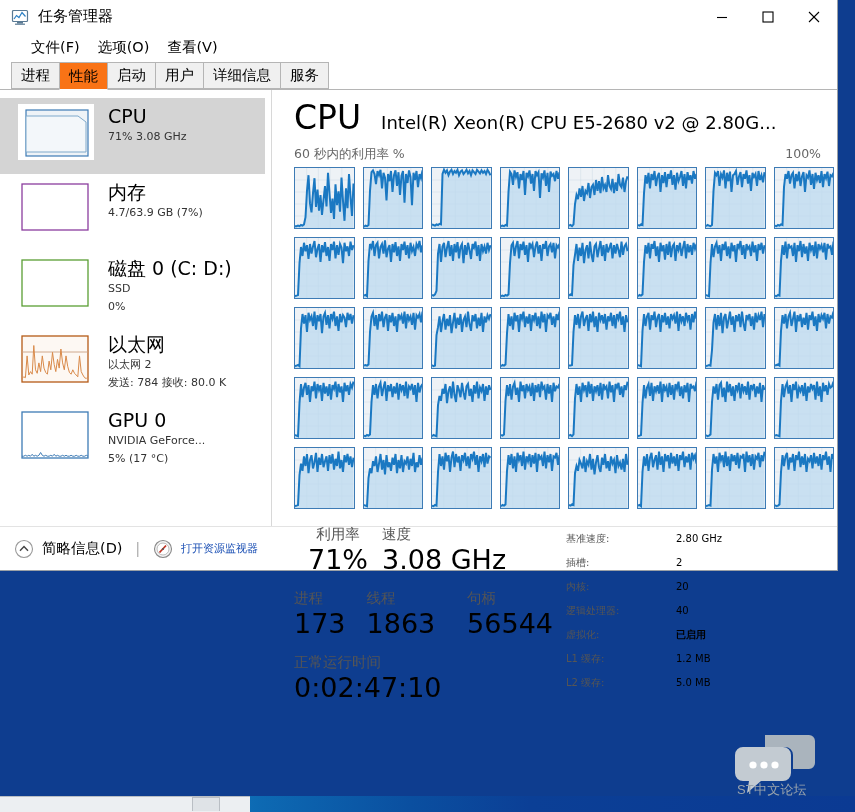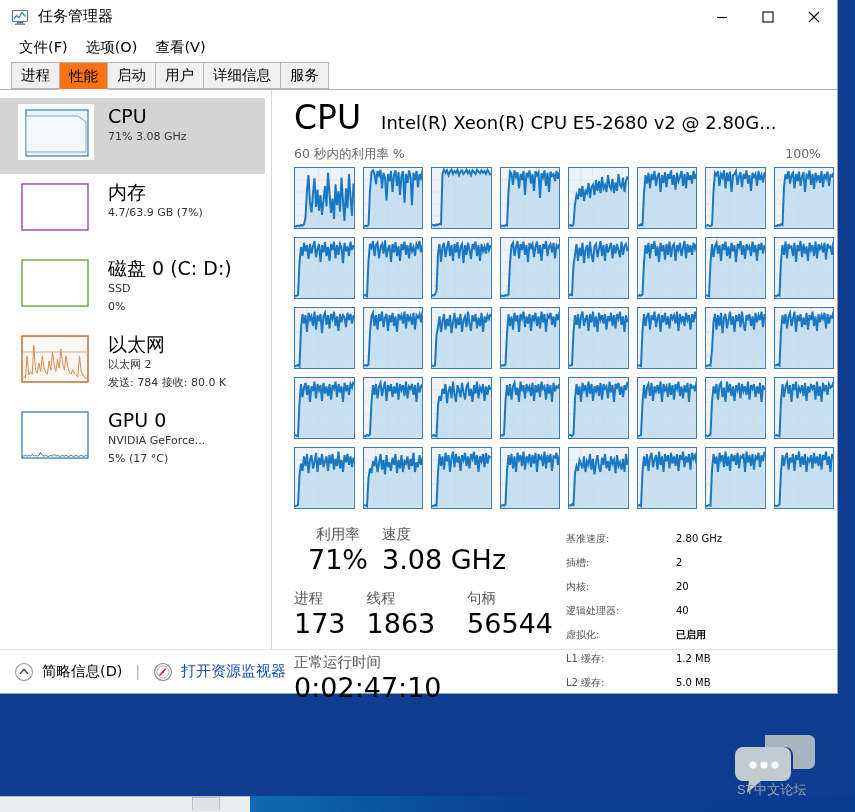--- a/index.html
+++ b/index.html
@@ -36,21 +36,21 @@
   }
   #wm-bubble { position: absolute; left: 0; top: 0; }
   #wm-text {
     position: absolute; left: 2px; top: 46px;
     font-size: 13px; color: #9aa4ad; letter-spacing: .2px;
     white-space: nowrap;
   }
 
   
   #window {
-    position: absolute; left: 0; top: 0; width: 838px; height: 694px;
+    position: absolute; left: 0; top: 0; width: 838px; height: 571px;
     background: #ffffff;
     border-right: 1px solid #9aa0a6;
     border-bottom: 1px solid #9aa0a6;
     display: flex; flex-direction: column;
   }
 
   
   #titlebar {
     height: 33px; flex: 0 0 33px;
     display: flex; align-items: center;
@@ -64,21 +64,21 @@
   .caption-btns { margin-left: auto; display: flex; height: 33px; }
   .cap-btn {
     width: 46px; height: 33px;
     display: flex; align-items: center; justify-content: center;
     cursor: default;
   }
 
   
   #menubar {
     height: 28px; flex: 0 0 28px;
-    display: flex; align-items: center; padding-left: 10px;
+    display: flex; align-items: center; padding-left: 22px;
     background: #ffffff;
     font-size: 14.5px; color: #000;
     font-family: "DejaVu Sans", "Liberation Sans", sans-serif;
   }
   .menu-item { padding: 2px 9px; cursor: default; white-space: nowrap; }
 
   
   #tabstrip {
     height: 29px; flex: 0 0 29px;
     display: flex; align-items: flex-end;
@@ -219,21 +219,21 @@
     border-top: 1px solid #e3e3e3;
     background: #ffffff;
   }
   .foot-btn { display: flex; align-items: center; cursor: default; }
   #foot-fewer-text {
     margin-left: 8px; font-size: 14.5px; color: #000;
     font-family: "DejaVu Sans", "Liberation Sans", sans-serif;
   }
   #foot-sep { margin: 0 13px; color: #b5b5b5; font-size: 17px; }
   #foot-resmon-text {
-    margin-left: 8px; font-size: 15px; color: #1a4fb4;
+    margin-left: 8px; font-size: 11px; color: #1a4fb4;
     font-family: Liberation Mono, monospace;
   }
 </style>
 </head>
 <body>
 
 <div id="desktop">
   <div id="taskbar"></div>
   <div id="taskbar-left"></div>
   <div id="taskbar-tab"></div>

